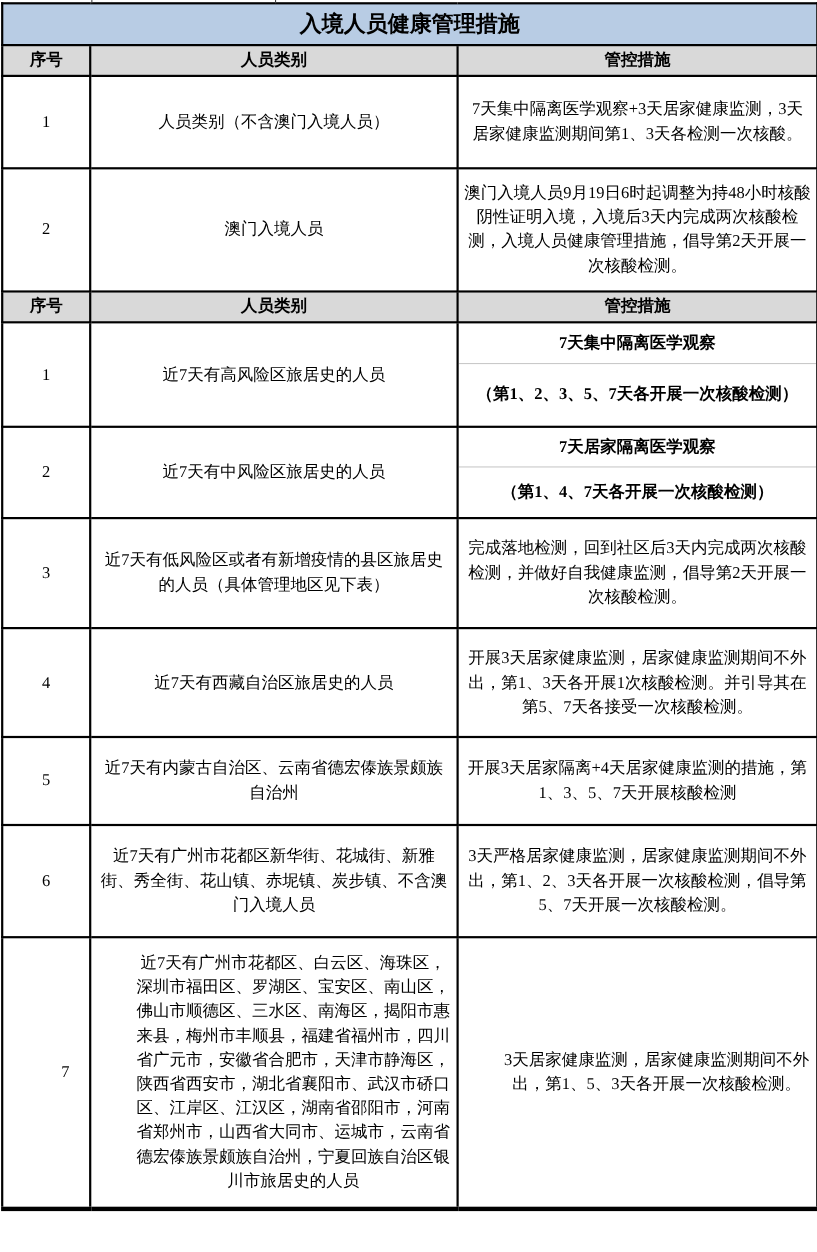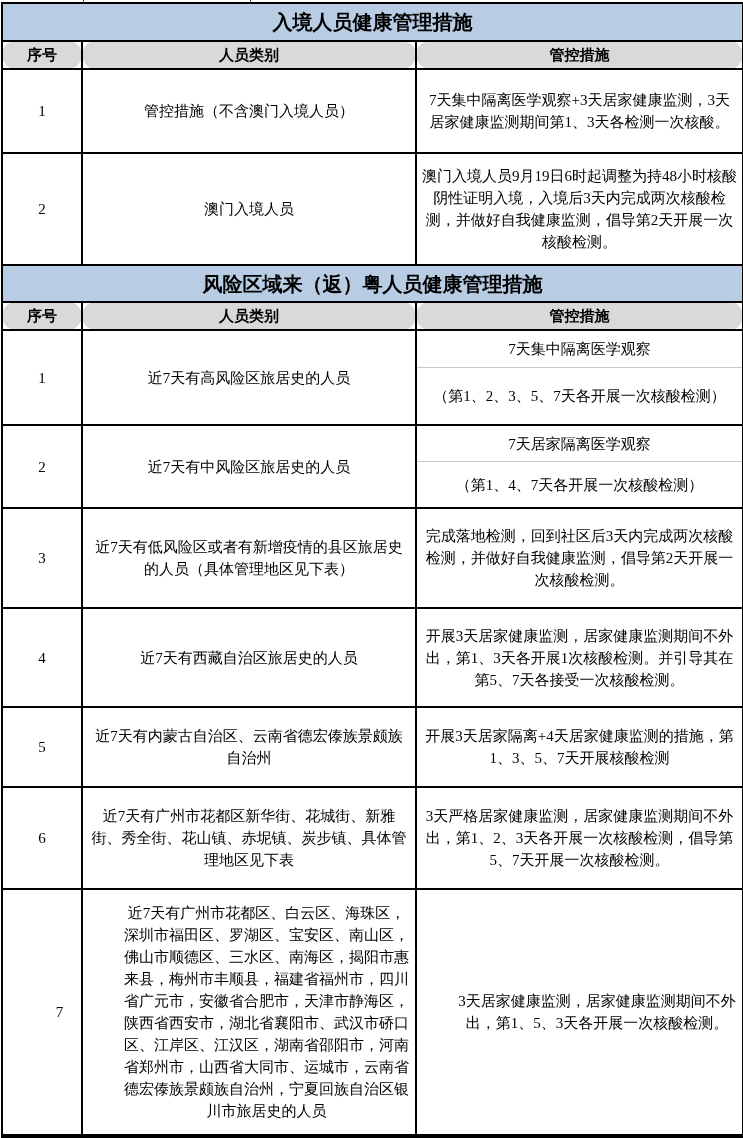--- a/index.html
+++ b/index.html
@@ -33,34 +33,33 @@
   }
   td.section-title{
     background:#b8cce4;
     font-weight:bold;
     font-size:20px;
     line-height:24px;
   }
   td.col-h{
     background:#d9d9d9;
     font-weight:bold;
-    border-radius:14px;
   }
   tr.last-row td{border-bottom-width:4px;padding-left:40px;}
   
   tr.h-t1{height:38px;}  tr.h-ch{height:26px;}
   tr.h-s1r1{height:84px;} tr.h-s1r2{height:112px;}
   tr.h-t2{height:37px;}
   tr.h-s2r1{height:95px;} tr.h-s2r2{height:83px;}
   tr.h-s2r3{height:100px;} tr.h-s2r4{height:99px;}
   tr.h-s2r5{height:80px;} tr.h-s2r6{height:102px;}
   tr.h-s2r7{height:247px;}
   
   td.split{padding:0;}
-  .split .sub{display:flex;align-items:center;justify-content:center;padding:0 5px;}
+  .split .sub{display:flex;align-items:center;justify-content:center;padding:0 5px;font-weight:bold;}
   .split .top{border-bottom:1px solid #c9c9c9;}
   .s2r1 .top{height:36px;} .s2r1 .bot{height:56px;}
   .s2r2 .top{height:35px;} .s2r2 .bot{height:45px;}
   b{font-weight:normal;}
 </style>
 </head>
 <body>
 
 <div class="grid-tick tick-a"></div>
 <div class="grid-tick tick-b"></div>
@@ -76,32 +75,29 @@
     <tr class="h-t1">
       <td colspan="3" class="section-title">入境人员健康管理措施</td>
     </tr>
     <tr class="h-ch">
       <td class="col-h">序号</td>
       <td class="col-h">人员类别</td>
       <td class="col-h">管控措施</td>
     </tr>
     <tr class="h-s1r1">
       <td>1</td>
-      <td>管控措施（不含澳门入境人员）</td>
+      <td>人员类别（不含澳门入境人员）</td>
       <td>7天集中隔离医学观察+3天居家健康监测，3天居家健康监测期间第1、3天各检测一次核酸。</td>
     </tr>
     <tr class="h-s1r2">
       <td>2</td>
       <td>澳门入境人员</td>
-      <td>澳门入境人员9月19日6时起调整为持48小时核酸阴性证明入境，入境后3天内完成两次核酸检测，并做好自我健康监测，倡导第2天开展一次核酸检测。</td>
+      <td>澳门入境人员9月19日6时起调整为持48小时核酸阴性证明入境，入境后3天内完成两次核酸检测，入境人员健康管理措施，倡导第2天开展一次核酸检测。</td>
     </tr>
 
-    <tr class="h-t2">
-      <td colspan="3" class="section-title">风险区域来（返）粤人员健康管理措施</td>
-    </tr>
     <tr class="h-ch">
       <td class="col-h">序号</td>
       <td class="col-h">人员类别</td>
       <td class="col-h">管控措施</td>
     </tr>
     <tr class="h-s2r1">
       <td>1</td>
       <td>近7天有高风险区旅居史的人员</td>
       <td class="split s2r1">
         <div class="sub top">7天集中隔离医学观察</div>
@@ -126,21 +122,21 @@
       <td>近7天有西藏自治区旅居史的人员</td>
       <td>开展3天居家健康监测，居家健康监测期间不外出，第1、3天各开展1次核酸检测。并引导其在第5、7天各接受一次核酸检测。</td>
     </tr>
     <tr class="h-s2r5">
       <td>5</td>
       <td>近7天有内蒙古自治区、云南省德宏傣族景颇族自治州</td>
       <td>开展3天居家隔离+4天居家健康监测的措施，第1、3、5、7天开展核酸检测</td>
     </tr>
     <tr class="h-s2r6">
       <td>6</td>
-      <td>近7天有广州市花都区新华街、花城街、新雅街、秀全街、花山镇、赤坭镇、炭步镇、具体管理地区见下表</td>
+      <td>近7天有广州市花都区新华街、花城街、新雅街、秀全街、花山镇、赤坭镇、炭步镇、不含澳门入境人员</td>
       <td><b>3天严格居家健康监测</b><span>，居家健康监测期间不外出，第1、2、3天各开展一次核酸检测，倡导第5、7天开展一次核酸检测。</span></td>
     </tr>
     <tr class="h-s2r7 last-row">
       <td>7</td>
       <td>近7天有广州市花都区、白云区、海珠区，深圳市福田区、罗湖区、宝安区、南山区，佛山市顺德区、三水区、南海区，揭阳市惠来县，梅州市丰顺县，福建省福州市，四川省广元市，安徽省合肥市，天津市静海区，陕西省西安市，湖北省襄阳市、武汉市硚口区、江岸区、江汉区，湖南省邵阳市，河南省郑州市，山西省大同市、运城市，云南省德宏傣族景颇族自治州，宁夏回族自治区银川市旅居史的人员</td>
       <td>3天居家健康监测，居家健康监测期间不外出，第1、5、3天各开展一次核酸检测。</td>
     </tr>
   </tbody>
 </table>
 

